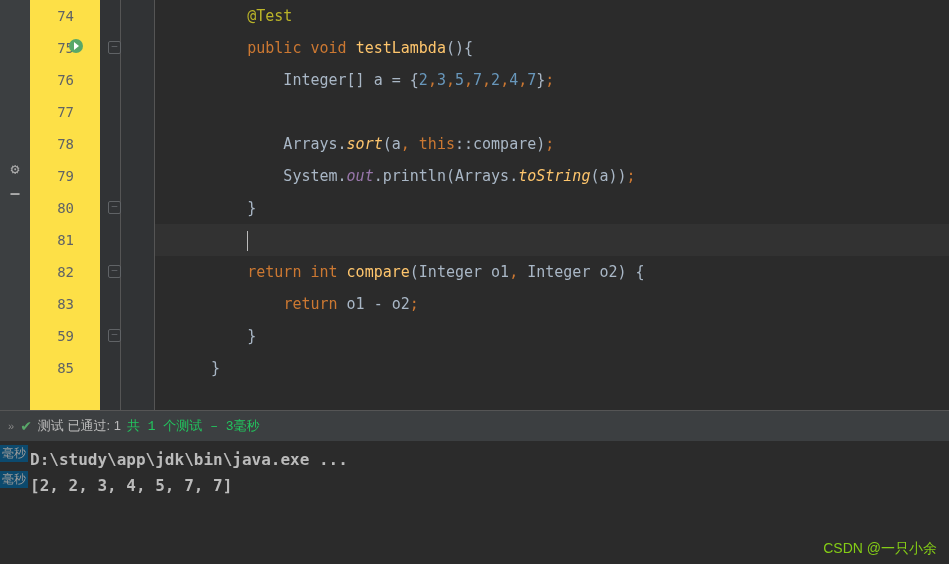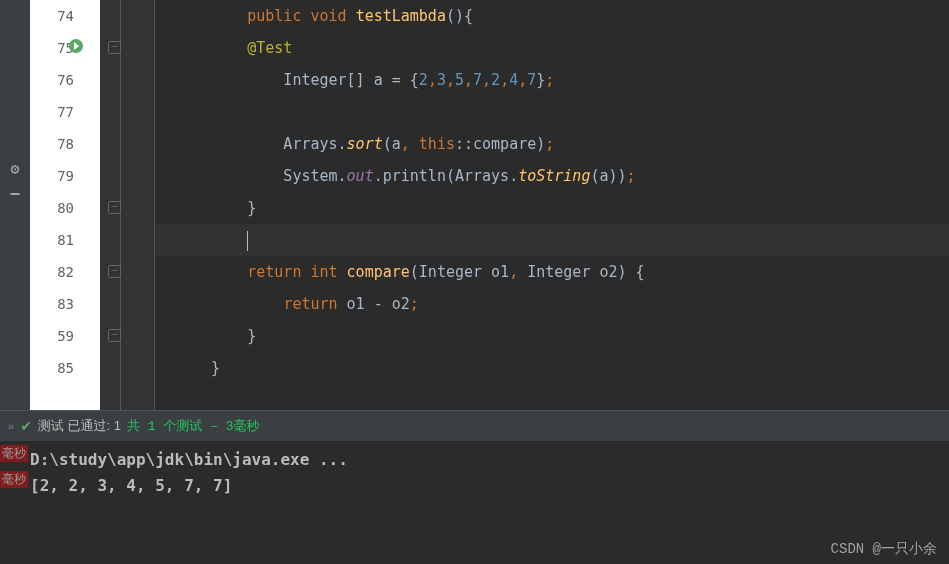--- a/index.html
+++ b/index.html
@@ -21,21 +21,21 @@
       width: 30px;
       background: #3c3f41;
       display: flex;
       flex-direction: column;
       align-items: center;
       padding-top: 160px;
       gap: 6px;
     }
     .gutter {
       width: 70px;
-      background: #ffffff;
+      background: #fde047;
       position: relative;
     }
     .line-numbers {
       position: absolute;
       right: 18px;
       top: 0;
       width: 100%;
       text-align: right;
     }
     .line-num {
@@ -130,33 +130,33 @@
       position: relative;
     }
     .console-line {
       height: 26px;
       line-height: 26px;
       font-weight: bold;
     }
     .ms-label {
       position: absolute;
       left: 0;
-      background: #7f1d1d;
+      background: #0c4a6e;
       color: #999;
       font-size: 12px;
       padding: 0 2px;
       font-family: 'Microsoft YaHei', sans-serif;
     }
     .watermark {
       position: absolute;
       right: 12px;
       bottom: 6px;
-      color: #a3a3a3;
+      color: #84cc16;
       font-size: 14px;
-      font-family: Liberation Mono, monospace;
+      font-family: Liberation Sans, sans-serif;
     }
     .expand-chevron {
       color: #888;
       font-size: 11px;
     }
     .gear-icon { color: #aaa; cursor: pointer; }
     .minus-icon { color: #aaa; cursor: pointer; font-weight: bold; }
   </style>
 </head>
 <body>
@@ -190,22 +190,22 @@
             <path d="M6 4 L11 8 L6 12 Z" fill="#fff"></path>
             <path d="M11 11 Q14 10 13 6" stroke="#59a869" stroke-width="1.5" fill="none"></path>
           </svg></div>
         <div class="fold-marker" style="top: 41px;">−</div>
         <div class="fold-marker" style="top: 201px;">−</div>
         <div class="fold-marker" style="top: 265px;">−</div>
         <div class="fold-marker" style="top: 329px;">−</div>
       </div>
   </div>
   <div class="code-area" id="code-area">
+      <div class="code-line"><span>        </span><span class="anno">@Test</span></div>
       <div class="code-line"><span>        </span><span class="kw">public void </span><span class="method">testLambda</span><span class="paren">(){</span></div>
-      <div class="code-line"><span>        </span><span class="anno">@Test</span></div>
       <div class="code-line"><span>            Integer[] a = {</span><span class="num">2</span><span class="semi">,</span><span class="num">3</span><span class="semi">,</span><span class="num">5</span><span class="semi">,</span><span class="num">7</span><span class="semi">,</span><span class="num">2</span><span class="semi">,</span><span class="num">4</span><span class="semi">,</span><span class="num">7</span><span>}</span><span class="semi">;</span></div>
       <div class="code-line"></div>
       <div class="code-line"><span>            Arrays.</span><span class="static-meth">sort</span><span>(a</span><span class="semi">, </span><span class="kw">this</span><span>::compare)</span><span class="semi">;</span></div>
       <div class="code-line"><span>            System.</span><span class="static-field">out</span><span>.println(Arrays.</span><span class="static-meth">toString</span><span>(a))</span><span class="semi">;</span></div>
       <div class="code-line"><span>        }</span></div>
       <div class="code-line current"><span>        </span><span class="cursor"></span></div>
       <div class="code-line"><span>        </span><span class="kw">return int </span><span class="method">compare</span><span>(Integer o1</span><span class="semi">, </span><span>Integer o2) {</span></div>
       <div class="code-line"><span>            </span><span class="kw">return </span><span>o1 - o2</span><span class="semi">;</span></div>
       <div class="code-line"><span>        }</span></div>
       <div class="code-line"><span>    }</span></div>

